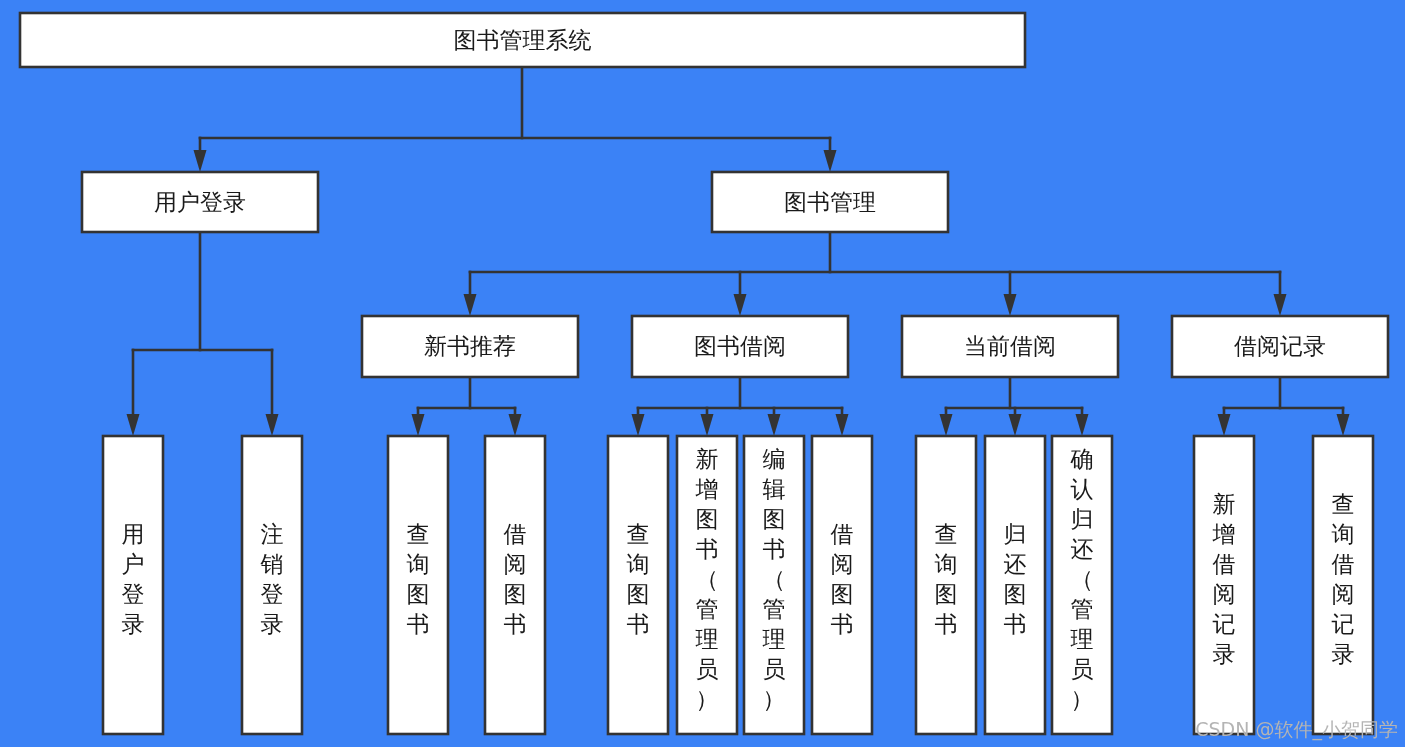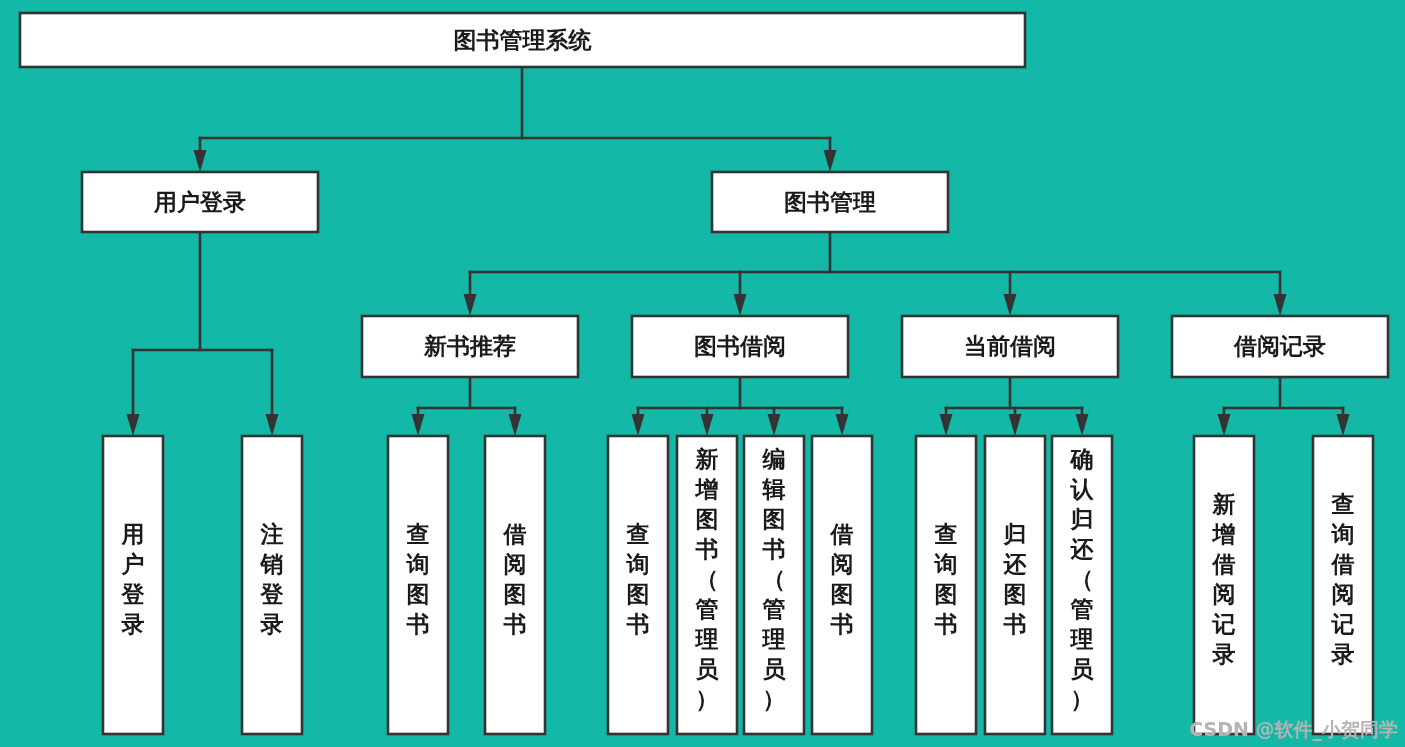--- a/index.html
+++ b/index.html
@@ -10,22 +10,21 @@
   body {
     width: 1405px;
     height: 747px;
     font-family: "DejaVu Sans", "Liberation Sans", sans-serif;
     overflow: hidden;
   }
   #diagram-root {
     position: relative;
     width: 1405px;
     height: 747px;
-    background: #14b8a6;
-    font-weight: bold;
+    background: #3b82f6;
   }
   svg#tree-svg {
     position: absolute;
     left: 0;
     top: 0;
     width: 1405px;
     height: 747px;
     display: block;
   }
   .node-rect {

